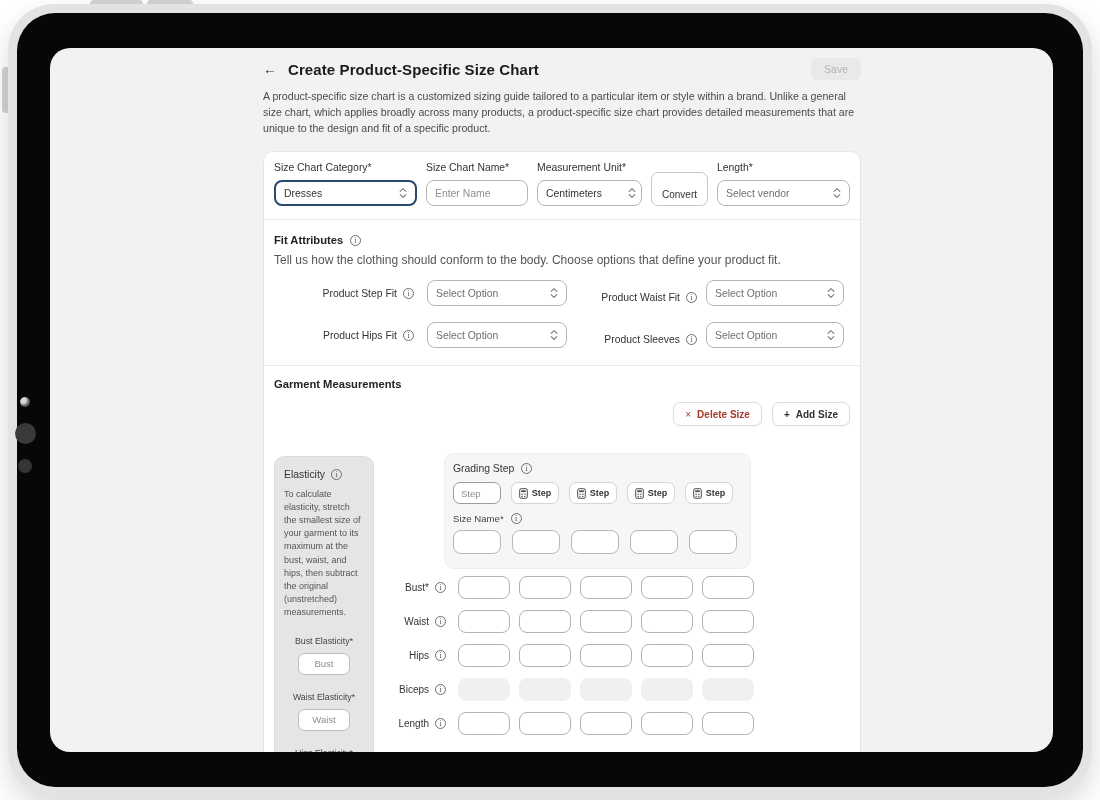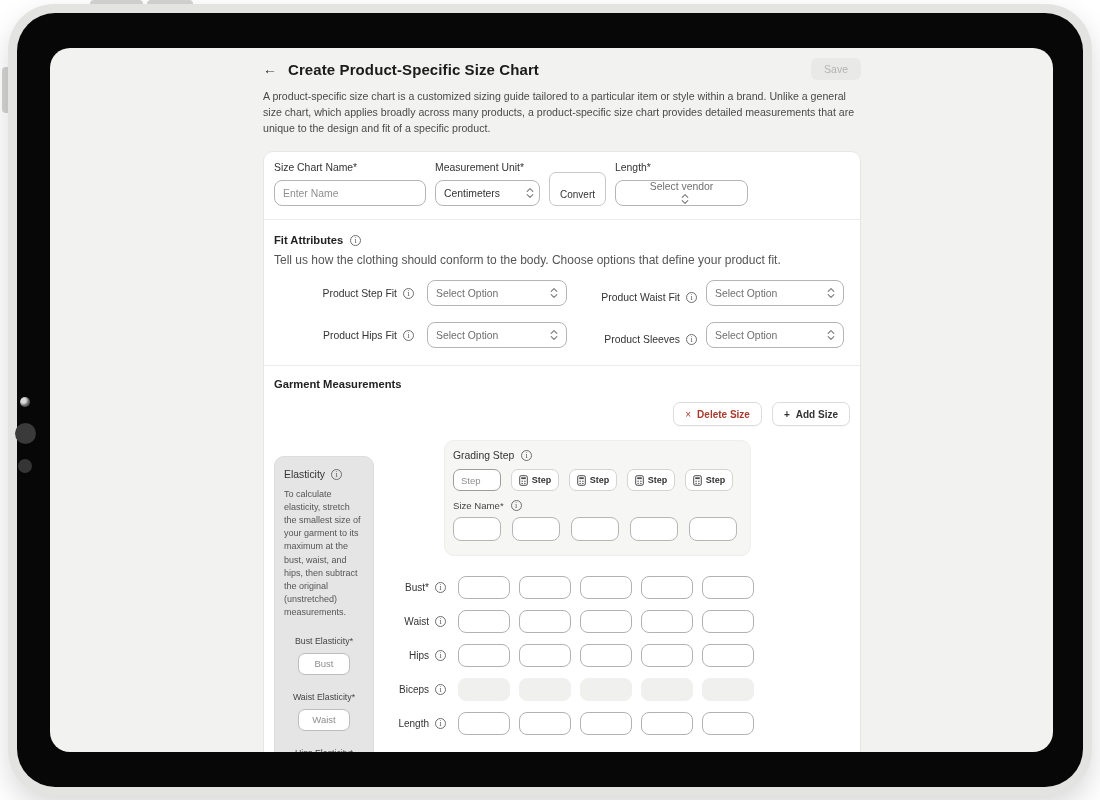--- a/index.html
+++ b/index.html
@@ -33,21 +33,21 @@
   .basic-row { display:flex; align-items:flex-end; gap:9px; }
   .fgroup { display:flex; flex-direction:column; gap:7px; }
   .flabel { font-size:10.4px; color:#333; }
   .select, .tinput { height:26px; border:1px solid #b5b5b4; border-radius:8px; background:#fff; font-size:10.4px; color:#333; display:flex; align-items:center; padding:0 8px; }
   .select { justify-content:space-between; cursor:pointer; }
   .select.focused { border:2px solid #27496d; }
   .select .val.muted { color:#6f6f6f; }
   input { font-family:inherit; }
   input.tinput { width:100%; }
   input::placeholder { color:#8f8f8f; }
-  .w-cat{width:143px;} .w-name{width:140px;} .w-unit{width:105px;gap:20px;} .w-vendor{width:133px;flex-direction:column;}
+  .w-cat{width:143px;} .w-name{width:140px;} .w-unit{width:105px;gap:20px;} .w-vendor{width:133px;}
   .convert-btn { height:26px; background:#fff; border:1px solid #c7c7c6; border-radius:7px; font-size:10px; color:#333; padding:16px 10px; font-family:inherit; cursor:pointer; }
 
   .divider { border:none; border-top:1px solid #ececeb; margin:13px -10px 0 -10px; }
 
   
   .info { display:inline-flex; width:11px; height:11px; min-width:11px; border:1px solid #6e6e6e; border-radius:50%; align-items:center; justify-content:center; color:#555; font-size:8px; font-family:"Liberation Serif", serif; }
   .info::after { content:"i"; }
 
   .section-title-row { display:flex; align-items:center; gap:7px; margin-top:14px; }
   .section-title { font-size:11.2px; font-weight:bold; color:#222; }
@@ -69,21 +69,21 @@
   .measure-area { position:relative; margin-top:10px; height:350px; }
 
   .elastic-panel { position:absolute; left:0; top:20px; width:100px; height:345px; background:#e5e5e5; border:1px solid #dcdcdb; border-radius:10px; padding:12px 9px; }
   .elastic-title-row { display:flex; align-items:center; gap:6px; }
   .elastic-title { font-size:10.4px; color:#333; }
   .elastic-desc { margin-top:8px; font-size:9px; line-height:1.45; color:#555; }
   .e-field { margin-top:11px; text-align:center; }
   .e-label { font-size:8.8px; color:#444; }
   .e-input { width:52px; height:22px; margin:5px auto 0 auto; display:block; border:1px solid #bdbdbc; border-radius:7px; font-size:9.5px; color:#333; text-align:center; }
 
-  .grading-panel { position:absolute; left:170px; top:4px; width:307px; height:116px; background:#f6f6f5; border:1px solid #eeeeed; border-radius:10px; padding:9px 8px; }
+  .grading-panel { position:absolute; left:170px; top:17px; width:307px; height:116px; background:#f6f6f5; border:1px solid #eeeeed; border-radius:10px; padding:9px 8px; }
   .grading-title-row { display:flex; align-items:center; gap:7px; }
   .grading-title { font-size:10.4px; color:#333; }
   .step-row { display:flex; gap:10px; margin-top:8px; align-items:center; }
   .step-input { width:48px; height:22px; border:1px solid #9d9d9c; border-radius:7px; background:#fff; font-size:9.5px; padding:0 7px; color:#333; }
   .step-btn { width:48px; height:22px; display:flex; align-items:center; justify-content:center; gap:4px; background:#fff; border:1px solid #d4d4d3; border-radius:7px; font-size:9px; font-weight:bold; color:#333; font-family:inherit; cursor:pointer; }
   .size-name-row { display:flex; align-items:center; gap:7px; margin-top:9px; }
   .size-name-label { font-size:9.6px; color:#444; }
   .cells { display:flex; gap:11px; margin-top:6px; }
   .cell { width:48px; height:24px; border:1px solid #b7b7b6; border-radius:8px; background:#fff; }
 
@@ -114,20 +114,30 @@
         <div class="page-header">
           <span class="back-arrow">←</span>
           <h1 class="page-title">Create Product-Specific Size Chart</h1>
           <button class="save-btn" disabled="">Save</button>
         </div>
         <p class="page-desc">A product-specific size chart is a customized sizing guide tailored to a particular item or style within a brand. Unlike a general size chart, which applies broadly across many products, a product-specific size chart provides detailed measurements that are unique to the design and fit of a specific product.</p>
 
         <div class="card">
 
           <div class="basic-row">
+            <div class="fgroup">
+              <span class="flabel">Size Chart Category*</span>
+              <div class="select focused w-cat">
+                <span class="val">Dresses</span>
+                <svg class="chev" width="8" height="12" viewBox="0 0 8 12">
+                    <path d="M1.2 4.4 L4 1.6 L6.8 4.4" fill="none" stroke="#7f7f7f" stroke-width="1.2" stroke-linecap="round" stroke-linejoin="round"></path>
+                    <path d="M1.2 7.6 L4 10.4 L6.8 7.6" fill="none" stroke="#7f7f7f" stroke-width="1.2" stroke-linecap="round" stroke-linejoin="round"></path>
+                  </svg>
+              </div>
+            </div>
             <div class="fgroup">
               <span class="flabel">Size Chart Name*</span>
               <input class="tinput w-name" type="text" placeholder="Enter Name" style="">
             </div>
             <div class="fgroup">
               <span class="flabel">Measurement Unit*</span>
               <div class="select w-unit">
                 <span class="val">Centimeters</span>
                 <svg class="chev" width="8" height="12" viewBox="0 0 8 12">
                     <path d="M1.2 4.4 L4 1.6 L6.8 4.4" fill="none" stroke="#7f7f7f" stroke-width="1.2" stroke-linecap="round" stroke-linejoin="round"></path>

